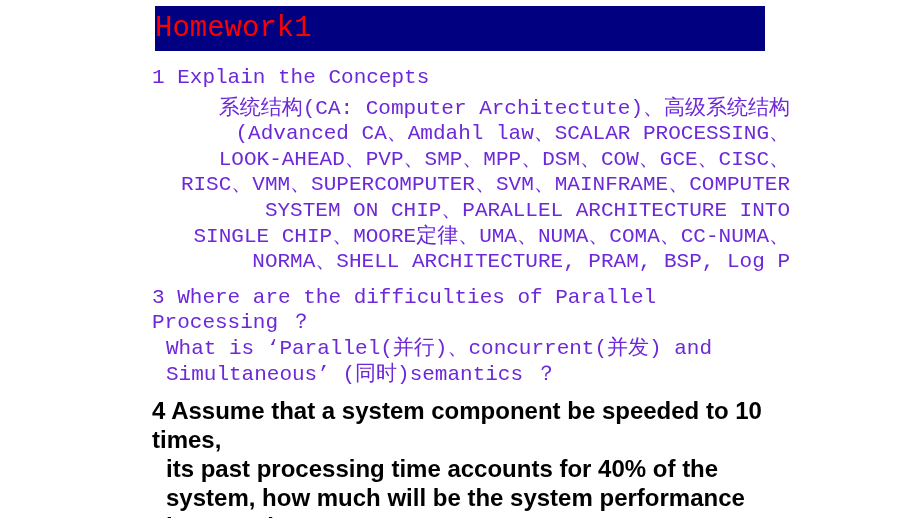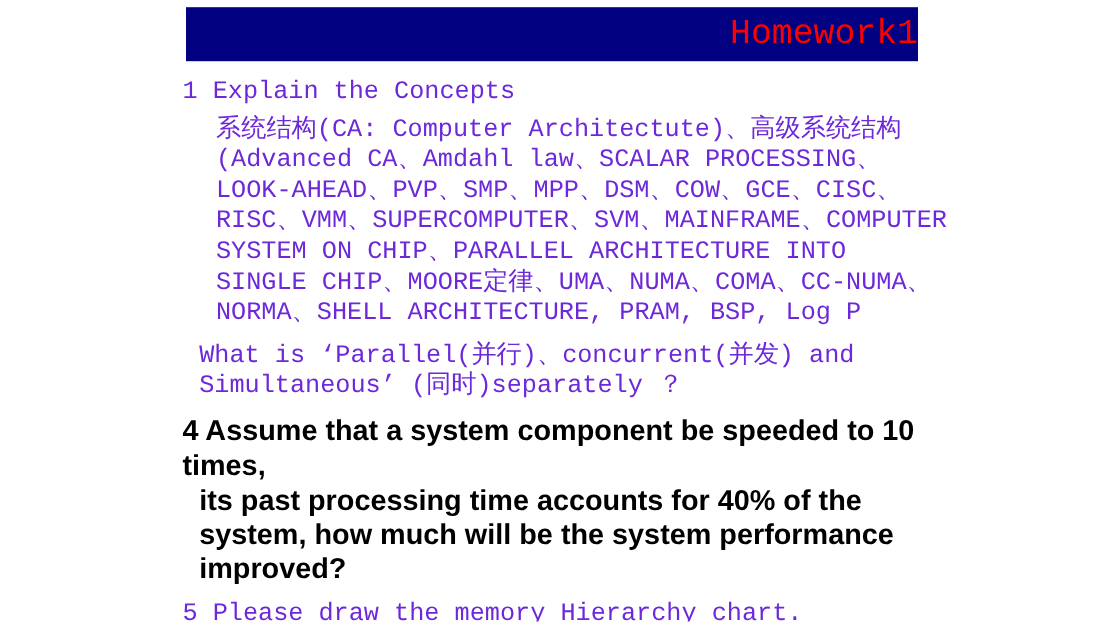--- a/index.html
+++ b/index.html
@@ -10,39 +10,40 @@
     body {
       width: 920px;
       height: 518px;
       background: #ffffff;
       font-family: "Times New Roman", "SimSun", serif;
       overflow: hidden;
     }
     .title-bar {
       background: #000080;
       color: #ff0000;
-      text-align: right;
+      text-align: left;
       font-size: 29px;
       font-family: "Courier New", "SimSun", monospace;
       padding: 6px 0;
       margin: 6px 155px 14px 155px;
     }
     .content {
       padding: 0 130px 0 152px;
     }
     .item {
       margin-bottom: 10px;
       font-size: 21px;
       line-height: 1.22;
       color: #6d28d9;
       font-family: "Courier New", "SimSun", monospace;
     }
     .item-1-body {
       padding-left: 28px;
       margin-top: 5px;
+      text-align: right;
     }
     .item-4 {
       font-family: Arial, "Microsoft YaHei", sans-serif;
       font-weight: bold;
       font-size: 24px;
       line-height: 1.2;
       color: #000;
       margin-bottom: 10px;
     }
     .item-4 .indent {
@@ -63,21 +64,22 @@
 
 <div class="content">
 
   <div class="item">
     <div>1  Explain the Concepts</div>
     <div class="item-1-body">系统结构(CA: Computer Architectute)、高级系统结构(Advanced CA、Amdahl law、SCALAR PROCESSING、LOOK-AHEAD、PVP、SMP、MPP、DSM、COW、GCE、CISC、RISC、VMM、SUPERCOMPUTER、SVM、MAINFRAME、COMPUTER SYSTEM ON CHIP、PARALLEL ARCHITECTURE INTO SINGLE CHIP、MOORE定律、UMA、NUMA、COMA、CC-NUMA、NORMA、SHELL ARCHITECTURE, PRAM, BSP, Log P</div>
   </div>
 
 
   <div class="item">
-    <span class="indent-sub">What   is  ‘Parallel(并行)、concurrent(并发)  and Simultaneous’ (同时)separately ？</span>
+    <span>3 Where are the difficulties of Parallel Processing ？</span>
+    <span class="indent-sub">What   is  ‘Parallel(并行)、concurrent(并发)  and Simultaneous’ (同时)semantics ？</span>
   </div>
 
   <div class="item-4">
     <span>4   Assume that a system component be  speeded  to 10 times,</span>
     <span class="indent">its past processing time accounts for 40% of the system, how much will be the system performance improved?</span>
   </div>
 
   <div class="item">5  Please draw the memory Hierarchy chart.</div>
 
 </div>

